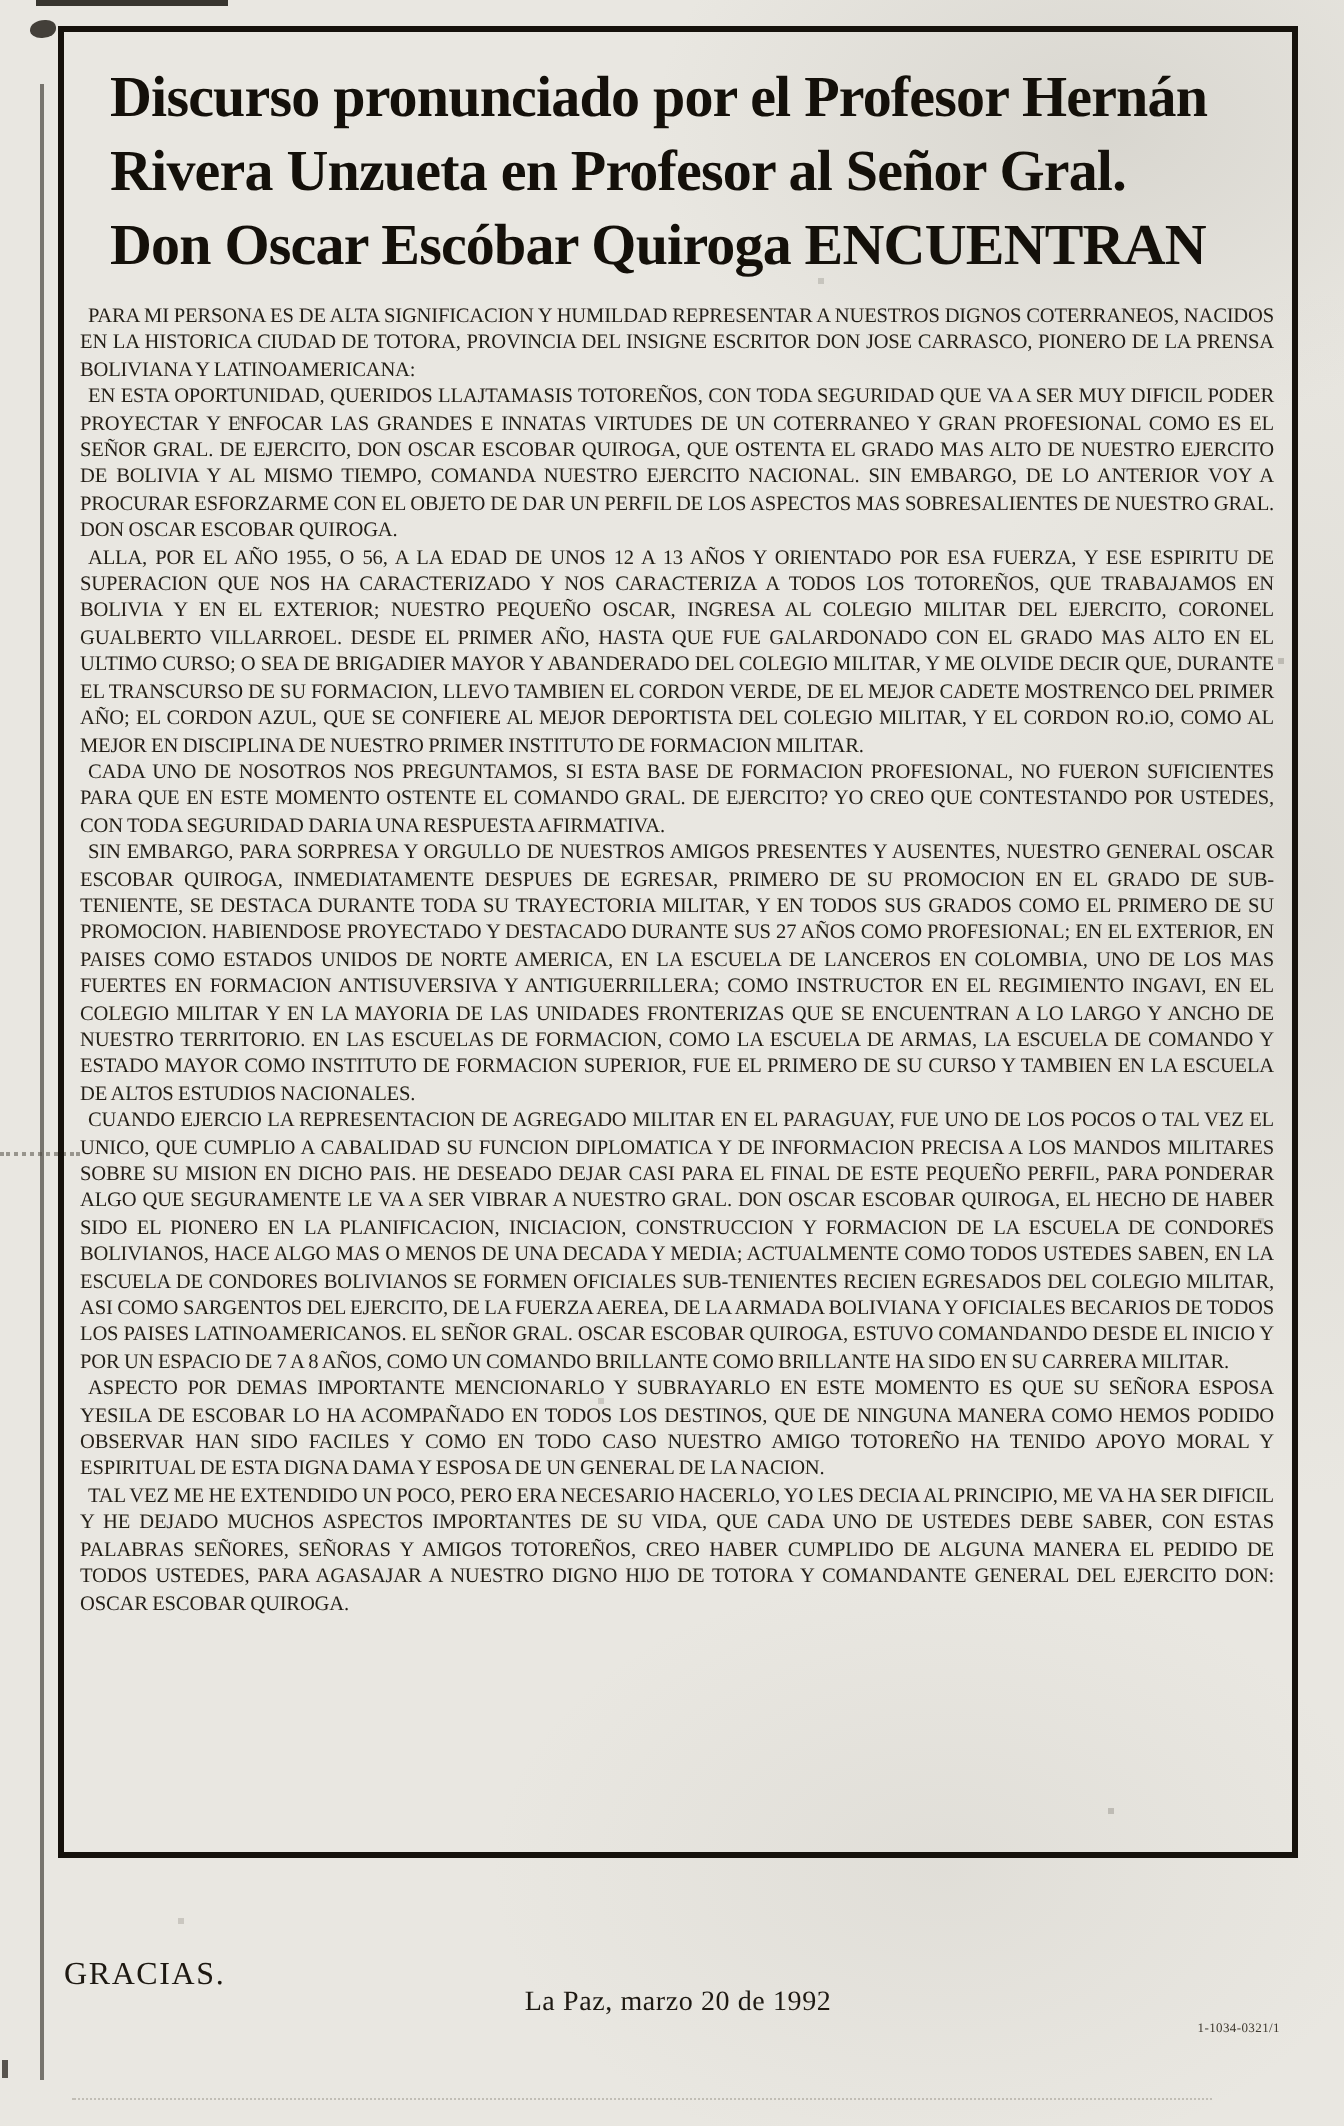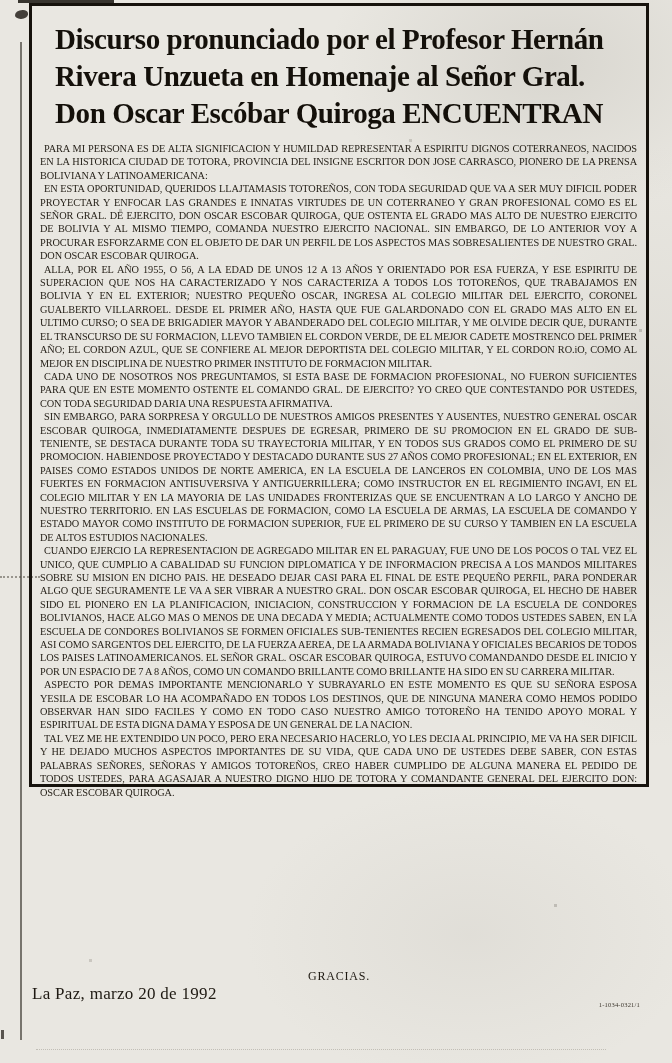--- a/index.html
+++ b/index.html
@@ -37,23 +37,23 @@
       640px 330px 0 1px rgba(60,55,45,.22),
       300px 700px 0 1px rgba(60,55,45,.18),
       555px 905px 0 1px rgba(60,55,45,.22),
       90px 960px 0 1px rgba(60,55,45,.18),
       630px 610px 0 1px rgba(60,55,45,.2);
   }
   
   .notice-box {
     position: absolute;
     left: 29px;
-    top: 3px;
+    top: 13px;
     width: 620px;
-    height: 784px;
+    height: 916px;
     border: 3px solid #16120c;
     box-sizing: border-box;
   }
   .title-block {
     margin: 15px 10px 0 23px;
     font-weight: bold;
     font-size: 29px;
     line-height: 37px;
     letter-spacing: -0.4px;
     color: #14100a;
@@ -69,31 +69,30 @@
     color: #231e16;
   }
   .body-block p {
     margin: 0;
     text-indent: 4px;
   }
   .closing-line {
     position: absolute;
     left: 0; right: 0;
     top: 963px;
-    text-align: center;
-    font-size: 12px;
+    font-size: 16px;
     letter-spacing: 0.8px;
     color: #1e1912;
   }
   .dateline {
     position: absolute;
     left: 0; right: 0;
     top: 978px;
-    text-align: left;
-    font-size: 17px;
+    text-align: center;
+    font-size: 14px;
     letter-spacing: 0.3px;
     color: #1e1912;
   }
   .print-code {
     position: absolute;
     right: 6px;
     top: 995px;
     font-size: 6.5px;
     letter-spacing: 0.2px;
     color: #3c362c;
@@ -109,26 +108,26 @@
   <div class="artifact art-smudge"></div>
   <div class="artifact art-dots"></div>
   <div class="artifact art-tick"></div>
   <div class="artifact art-underline"></div>
   <div class="artifact art-speckles"></div>
 
   <div class="notice-box">
 
     <div class="title-block">
       <div class="title-line">Discurso pronunciado por el Profesor Hernán</div>
-      <div class="title-line">Rivera Unzueta en Homenaje al Señor Gral.</div>
+      <div class="title-line">Rivera Unzueta en Profesor al Señor Gral.</div>
       <div class="title-line">Don Oscar Escóbar Quiroga ENCUENTRAN</div>
     </div>
 
     <div class="body-block">
-      <p>PARA MI PERSONA ES DE ALTA SIGNIFICACION Y HUMILDAD REPRESENTAR A ESPIRITU DIGNOS COTERRANEOS, NACIDOS EN LA HISTORICA CIUDAD DE TOTORA, PROVINCIA DEL INSIGNE ESCRITOR DON JOSE CARRASCO, PIONERO DE LA PRENSA BOLIVIANA Y LATINOAMERICANA:</p>
+      <p>PARA MI PERSONA ES DE ALTA SIGNIFICACION Y HUMILDAD REPRESENTAR A NUESTROS DIGNOS COTERRANEOS, NACIDOS EN LA HISTORICA CIUDAD DE TOTORA, PROVINCIA DEL INSIGNE ESCRITOR DON JOSE CARRASCO, PIONERO DE LA PRENSA BOLIVIANA Y LATINOAMERICANA:</p>
       <p>EN ESTA OPORTUNIDAD, QUERIDOS LLAJTAMASIS TOTOREÑOS, CON TODA SEGURIDAD QUE VA A SER MUY DIFICIL PODER PROYECTAR Y ENFOCAR LAS GRANDES E INNATAS VIRTUDES DE UN COTERRANEO Y GRAN PROFESIONAL COMO ES EL SEÑOR GRAL. DE EJERCITO, DON OSCAR ESCOBAR QUIROGA, QUE OSTENTA EL GRADO MAS ALTO DE NUESTRO EJERCITO DE BOLIVIA Y AL MISMO TIEMPO, COMANDA NUESTRO EJERCITO NACIONAL. SIN EMBARGO, DE LO ANTERIOR VOY A PROCURAR ESFORZARME CON EL OBJETO DE DAR UN PERFIL DE LOS ASPECTOS MAS SOBRESALIENTES DE NUESTRO GRAL. DON OSCAR ESCOBAR QUIROGA.</p>
       <p>ALLA, POR EL AÑO 1955, O 56, A LA EDAD DE UNOS 12 A 13 AÑOS Y ORIENTADO POR ESA FUERZA, Y ESE ESPIRITU DE SUPERACION QUE NOS HA CARACTERIZADO Y NOS CARACTERIZA A TODOS LOS TOTOREÑOS, QUE TRABAJAMOS EN BOLIVIA Y EN EL EXTERIOR; NUESTRO PEQUEÑO OSCAR, INGRESA AL COLEGIO MILITAR DEL EJERCITO, CORONEL GUALBERTO VILLARROEL. DESDE EL PRIMER AÑO, HASTA QUE FUE GALARDONADO CON EL GRADO MAS ALTO EN EL ULTIMO CURSO; O SEA DE BRIGADIER MAYOR Y ABANDERADO DEL COLEGIO MILITAR, Y ME OLVIDE DECIR QUE, DURANTE EL TRANSCURSO DE SU FORMACION, LLEVO TAMBIEN EL CORDON VERDE, DE EL MEJOR CADETE MOSTRENCO DEL PRIMER AÑO; EL CORDON AZUL, QUE SE CONFIERE AL MEJOR DEPORTISTA DEL COLEGIO MILITAR, Y EL CORDON RO.iO, COMO AL MEJOR EN DISCIPLINA DE NUESTRO PRIMER INSTITUTO DE FORMACION MILITAR.</p>
       <p>CADA UNO DE NOSOTROS NOS PREGUNTAMOS, SI ESTA BASE DE FORMACION PROFESIONAL, NO FUERON SUFICIENTES PARA QUE EN ESTE MOMENTO OSTENTE EL COMANDO GRAL. DE EJERCITO? YO CREO QUE CONTESTANDO POR USTEDES, CON TODA SEGURIDAD DARIA UNA RESPUESTA AFIRMATIVA.</p>
       <p>SIN EMBARGO, PARA SORPRESA Y ORGULLO DE NUESTROS AMIGOS PRESENTES Y AUSENTES, NUESTRO GENERAL OSCAR ESCOBAR QUIROGA, INMEDIATAMENTE DESPUES DE EGRESAR, PRIMERO DE SU PROMOCION EN EL GRADO DE SUB-TENIENTE, SE DESTACA DURANTE TODA SU TRAYECTORIA MILITAR, Y EN TODOS SUS GRADOS COMO EL PRIMERO DE SU PROMOCION. HABIENDOSE PROYECTADO Y DESTACADO DURANTE SUS 27 AÑOS COMO PROFESIONAL; EN EL EXTERIOR, EN PAISES COMO ESTADOS UNIDOS DE NORTE AMERICA, EN LA ESCUELA DE LANCEROS EN COLOMBIA, UNO DE LOS MAS FUERTES EN FORMACION ANTISUVERSIVA Y ANTIGUERRILLERA; COMO INSTRUCTOR EN EL REGIMIENTO INGAVI, EN EL COLEGIO MILITAR Y EN LA MAYORIA DE LAS UNIDADES FRONTERIZAS QUE SE ENCUENTRAN A LO LARGO Y ANCHO DE NUESTRO TERRITORIO. EN LAS ESCUELAS DE FORMACION, COMO LA ESCUELA DE ARMAS, LA ESCUELA DE COMANDO Y ESTADO MAYOR COMO INSTITUTO DE FORMACION SUPERIOR, FUE EL PRIMERO DE SU CURSO Y TAMBIEN EN LA ESCUELA DE ALTOS ESTUDIOS NACIONALES.</p>
       <p>CUANDO EJERCIO LA REPRESENTACION DE AGREGADO MILITAR EN EL PARAGUAY, FUE UNO DE LOS POCOS O TAL VEZ EL UNICO, QUE CUMPLIO A CABALIDAD SU FUNCION DIPLOMATICA Y DE INFORMACION PRECISA A LOS MANDOS MILITARES SOBRE SU MISION EN DICHO PAIS. HE DESEADO DEJAR CASI PARA EL FINAL DE ESTE PEQUEÑO PERFIL, PARA PONDERAR ALGO QUE SEGURAMENTE LE VA A SER VIBRAR A NUESTRO GRAL. DON OSCAR ESCOBAR QUIROGA, EL HECHO DE HABER SIDO EL PIONERO EN LA PLANIFICACION, INICIACION, CONSTRUCCION Y FORMACION DE LA ESCUELA DE CONDORES BOLIVIANOS, HACE ALGO MAS O MENOS DE UNA DECADA Y MEDIA; ACTUALMENTE COMO TODOS USTEDES SABEN, EN LA ESCUELA DE CONDORES BOLIVIANOS SE FORMEN OFICIALES SUB-TENIENTES RECIEN EGRESADOS DEL COLEGIO MILITAR, ASI COMO SARGENTOS DEL EJERCITO, DE LA FUERZA AEREA, DE LA ARMADA BOLIVIANA Y OFICIALES BECARIOS DE TODOS LOS PAISES LATINOAMERICANOS. EL SEÑOR GRAL. OSCAR ESCOBAR QUIROGA, ESTUVO COMANDANDO DESDE EL INICIO Y POR UN ESPACIO DE 7 A 8 AÑOS, COMO UN COMANDO BRILLANTE COMO BRILLANTE HA SIDO EN SU CARRERA MILITAR.</p>
       <p>ASPECTO POR DEMAS IMPORTANTE MENCIONARLO Y SUBRAYARLO EN ESTE MOMENTO ES QUE SU SEÑORA ESPOSA YESILA DE ESCOBAR LO HA ACOMPAÑADO EN TODOS LOS DESTINOS, QUE DE NINGUNA MANERA COMO HEMOS PODIDO OBSERVAR HAN SIDO FACILES Y COMO EN TODO CASO NUESTRO AMIGO TOTOREÑO HA TENIDO APOYO MORAL Y ESPIRITUAL DE ESTA DIGNA DAMA Y ESPOSA DE UN GENERAL DE LA NACION.</p>
       <p>TAL VEZ ME HE EXTENDIDO UN POCO, PERO ERA NECESARIO HACERLO, YO LES DECIA AL PRINCIPIO, ME VA HA SER DIFICIL Y HE DEJADO MUCHOS ASPECTOS IMPORTANTES DE SU VIDA, QUE CADA UNO DE USTEDES DEBE SABER, CON ESTAS PALABRAS SEÑORES, SEÑORAS Y AMIGOS TOTOREÑOS, CREO HABER CUMPLIDO DE ALGUNA MANERA EL PEDIDO DE TODOS USTEDES, PARA AGASAJAR A NUESTRO DIGNO HIJO DE TOTORA Y COMANDANTE GENERAL DEL EJERCITO DON: OSCAR ESCOBAR QUIROGA.</p>
     </div>
 
     <div class="closing-line">GRACIAS.</div>

